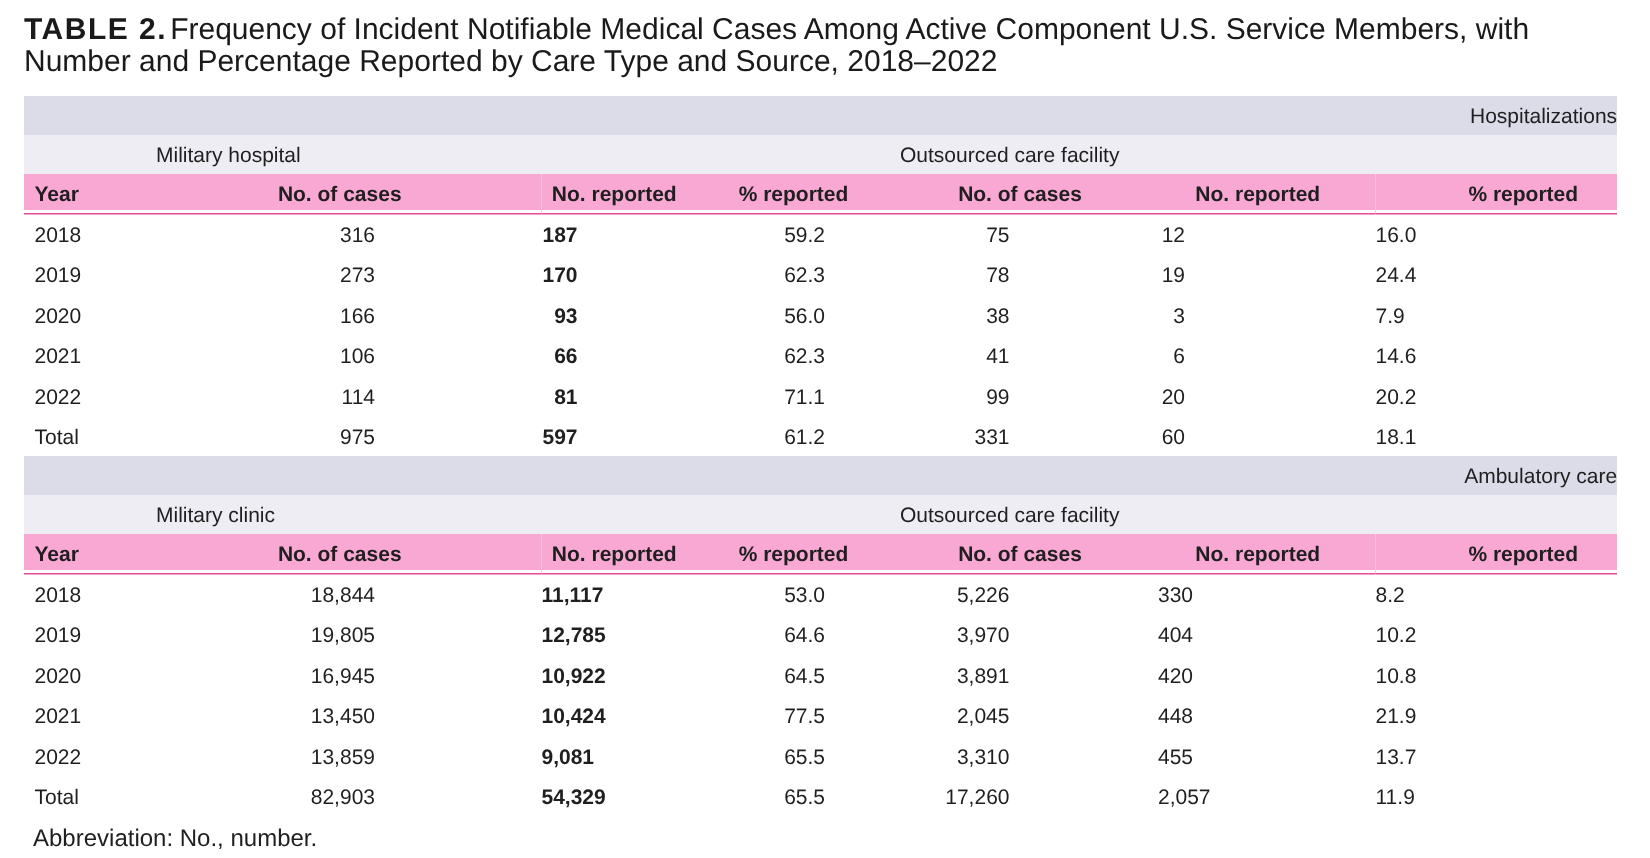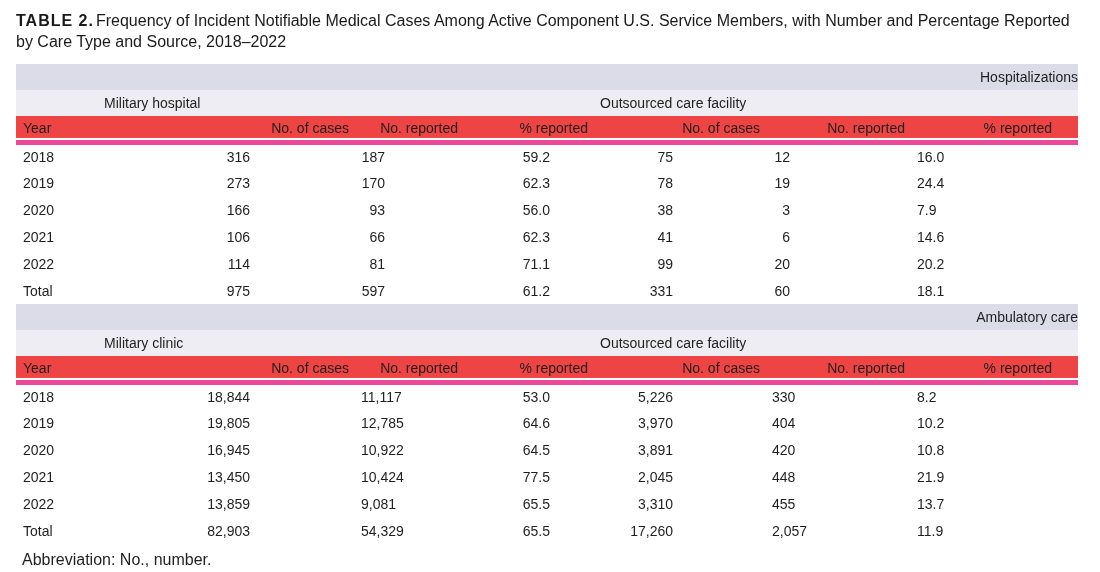--- a/index.html
+++ b/index.html
@@ -10,21 +10,21 @@
     overflow: hidden;
     background: #ffffff;
     font-family: "Liberation Sans", "DejaVu Sans", sans-serif;
     color: #1f1f1f;
     -webkit-font-smoothing: antialiased;
   }
   .page { padding: 8px 16px 0 16px; }
 
   .title {
     width: 1068px;
-    font-size: 16px;
+    font-size: 20px;
     line-height: 21px;
     margin: 2px 0 12px 0;
     color: #1a1a1a;
   }
   .title .title-label {
     font-weight: bold;
     letter-spacing: 1px;
     margin-right: 2px;
   }
 
@@ -43,35 +43,36 @@
     text-align: right;
     height: 26px;
   }
   .group-row td {
     background: #ededf3;
     height: 26px;
   }
   .group-row td.group-label { }
 
   .head-row th {
-    background: #ef4444;
+    background: #f9a8d4;
     height: 26px;
-    border-bottom: 5px solid #ec4899;
+    border-bottom: 1px solid #ec4899;
     box-shadow: inset 0 -2px 0 #ffffff;
+    font-weight: bold;
   }
   th.h-year { text-align: left; padding-left: 7px; }
-  th.h-num  { text-align: right; padding-right: 12px; }
+  th.h-num  { text-align: center; padding-right: 12px; }
   th.h-num-last { text-align: right; padding-right: 26px; }
 
   
   .data-row td { height: 27px; background: #ffffff; }
   td.c-year { text-align: left; padding-left: 7px; }
   td.c-num  { text-align: right; }
   td.pc1 { padding-right: 111px; }
-  td.pc2 { padding-right: 85px; }
+  td.pc2 { padding-right: 85px; font-weight: bold; }
   td.pc3 { padding-right: 50px; }
   td.pc4 { padding-right: 99px; }
   td.pc5 { padding-right: 127px; }
   td.pc6 { padding-right: 153px; }
 
   .footnote {
     font-size: 16px;
     margin-top: 7px;
     padding-left: 6px;
     color: #1f1f1f;

